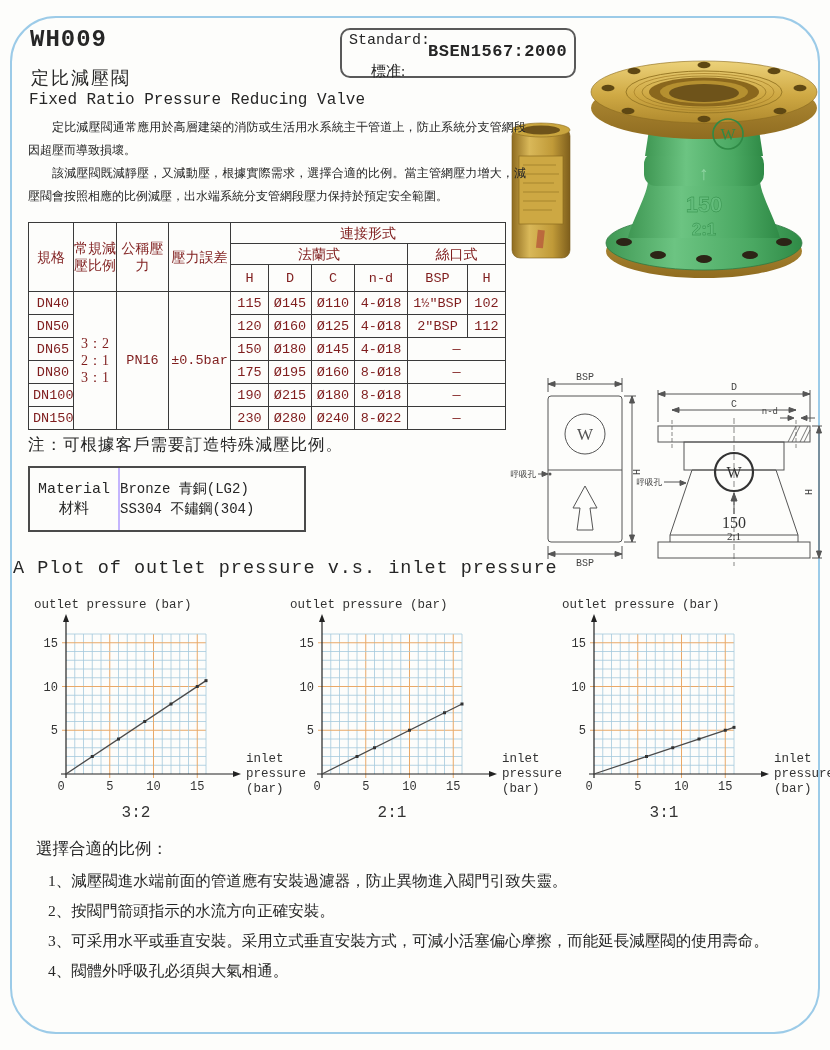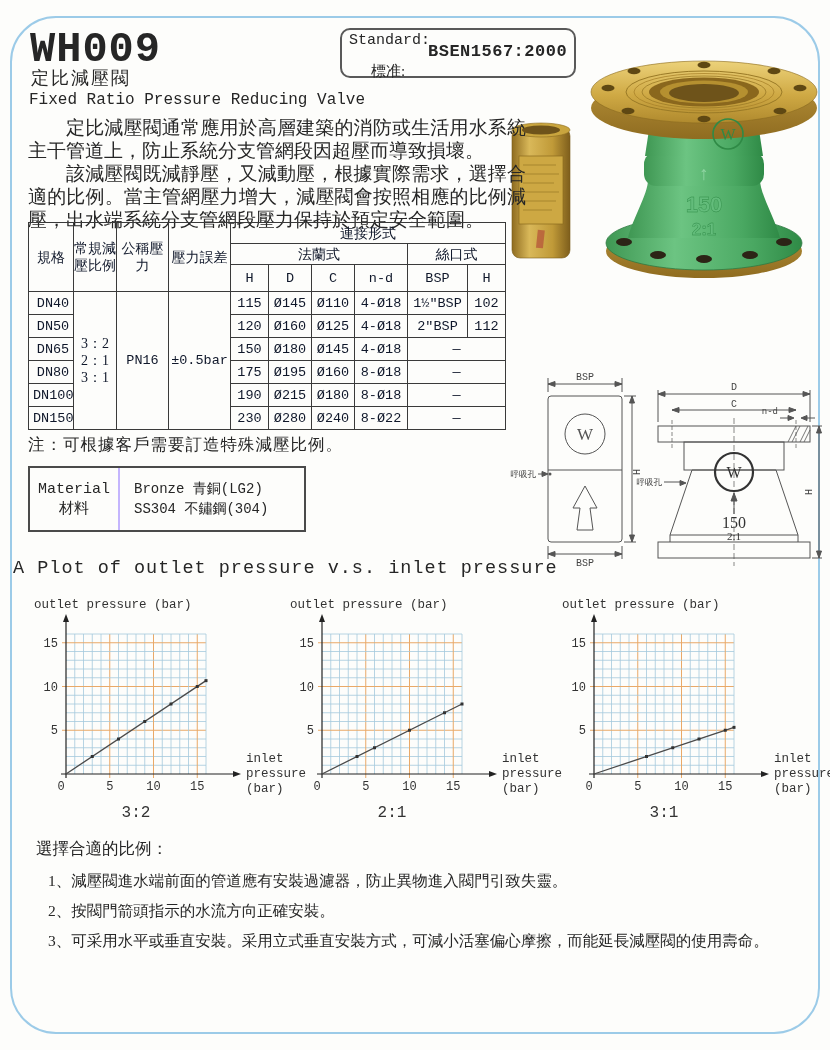--- a/index.html
+++ b/index.html
@@ -5,48 +5,48 @@
   html,body{margin:0;padding:0;}
   body{width:830px;height:1050px;position:relative;background:#fdfdfb;color:#262626;
        font-family:"Liberation Sans",sans-serif;overflow:hidden;}
   .abs{position:absolute;}
   .mono{font-family:"Liberation Mono",monospace;}
   .cjk{font-family:"Liberation Serif","DejaVu Serif",serif;}
   svg{overflow:visible;display:block;}
 
   .page-border{left:10px;top:16px;width:806px;height:1014px;border:2px solid #9ccbe8;border-radius:46px;}
 
-  .model{left:30px;top:26px;font-size:42px;font-weight:bold;letter-spacing:1px;}
+  .model{left:30px;top:26px;font-size:24px;font-weight:bold;letter-spacing:1px;}
   .title-zh{left:31px;top:66px;font-size:18px;letter-spacing:2px;}
   .title-en{left:29px;top:91px;font-size:16px;letter-spacing:0px;}
 
   .std-box{left:340px;top:28px;width:232px;height:46px;border:2px solid #595959;border-radius:10px;}
   .std-l1{left:349px;top:32px;font-size:15px;}
   .std-l2{left:371px;top:50px;font-size:15px;margin-top:12px;}
   .std-val{left:428px;top:42px;font-size:17px;font-weight:bold;letter-spacing:0.5px;}
 
-  .desc{left:28px;top:116px;width:498px;font-size:19px;line-height:23px;text-align:justify;}
+  .desc{left:28px;top:116px;width:498px;font-size:12px;line-height:23px;text-align:justify;}
   .desc p{margin:0;text-indent:2em;}
 
   table.spec{position:absolute;left:28px;top:222px;width:477px;border-collapse:collapse;table-layout:fixed;}
   table.spec th,table.spec td{border:1px solid #3a3a3a;text-align:center;padding:0;font-weight:normal;
-      font-family:"Liberation Mono",monospace;font-size:13.5px;color:#0f172a;}
+      font-family:"Liberation Mono",monospace;font-size:13.5px;color:#7f1d1d;}
   table.spec th.zh,table.spec td.zh{font-family:"Liberation Serif","DejaVu Serif",serif;font-size:14px;line-height:17px;}
   table.spec thead tr.h1 th{height:20px;}
   table.spec thead tr.h2 th{height:20px;}
   table.spec thead tr.h3 th{height:26px;}
   table.spec tbody td{height:22px;}
   table.spec td.left{text-align:center;padding-left:4px;}
   .pre{white-space:pre-line;}
 
   .note{left:28px;top:434px;font-size:16.5px;letter-spacing:1px;}
 
   .mat-box{left:28px;top:466px;width:274px;height:62px;border:2px solid #4a4a4a;display:flex;}
   .mat-left{width:88px;border-right:2px solid #c4b5fd;display:flex;flex-direction:column;justify-content:center;align-items:center;font-size:15px;line-height:19px;}
-  .mat-right{flex:1;display:flex;flex-direction:column;justify-content:center;padding-left:14px;font-size:14px;line-height:20px;}
+  .mat-right{flex:1;display:flex;flex-direction:column;justify-content:center;font-size:14px;line-height:20px;}
 
   .plot-title{left:13px;top:558px;font-size:18.5px;letter-spacing:1px;}
 
   .chart{top:594px;width:256px;height:228px;}
   .chart.c1{left:28px;} .chart.c2{left:284px;} .chart.c3{left:556px;}
 
   .inst{left:36px;top:838px;width:770px;}
   .inst-title{font-size:16.5px;}
   .inst-item{margin-top:11px;margin-left:12px;font-size:15.5px;line-height:19px;}
 
@@ -516,14 +516,15 @@
       <text x="108" y="223" text-anchor="middle" font-size="16" fill="#333" font-family="&quot;Liberation Mono&quot;, monospace">3:1</text>
     </svg>
   </div>
 
 <div class="abs inst cjk">
   <div class="inst-title">選擇合適的比例：</div>
   <div id="inst-items">
       <div class="inst-item">1、減壓閥進水端前面的管道應有安裝過濾器，防止異物進入閥門引致失靈。</div>
       <div class="inst-item">2、按閥門箭頭指示的水流方向正確安裝。</div>
       <div class="inst-item">3、可采用水平或垂直安裝。采用立式垂直安裝方式，可減小活塞偏心摩擦，而能延長減壓閥的使用壽命。</div>
+      <div class="inst-item">4、閥體外呼吸孔必須與大氣相通。</div>
     </div>
 </div>
 
 </body></html>

